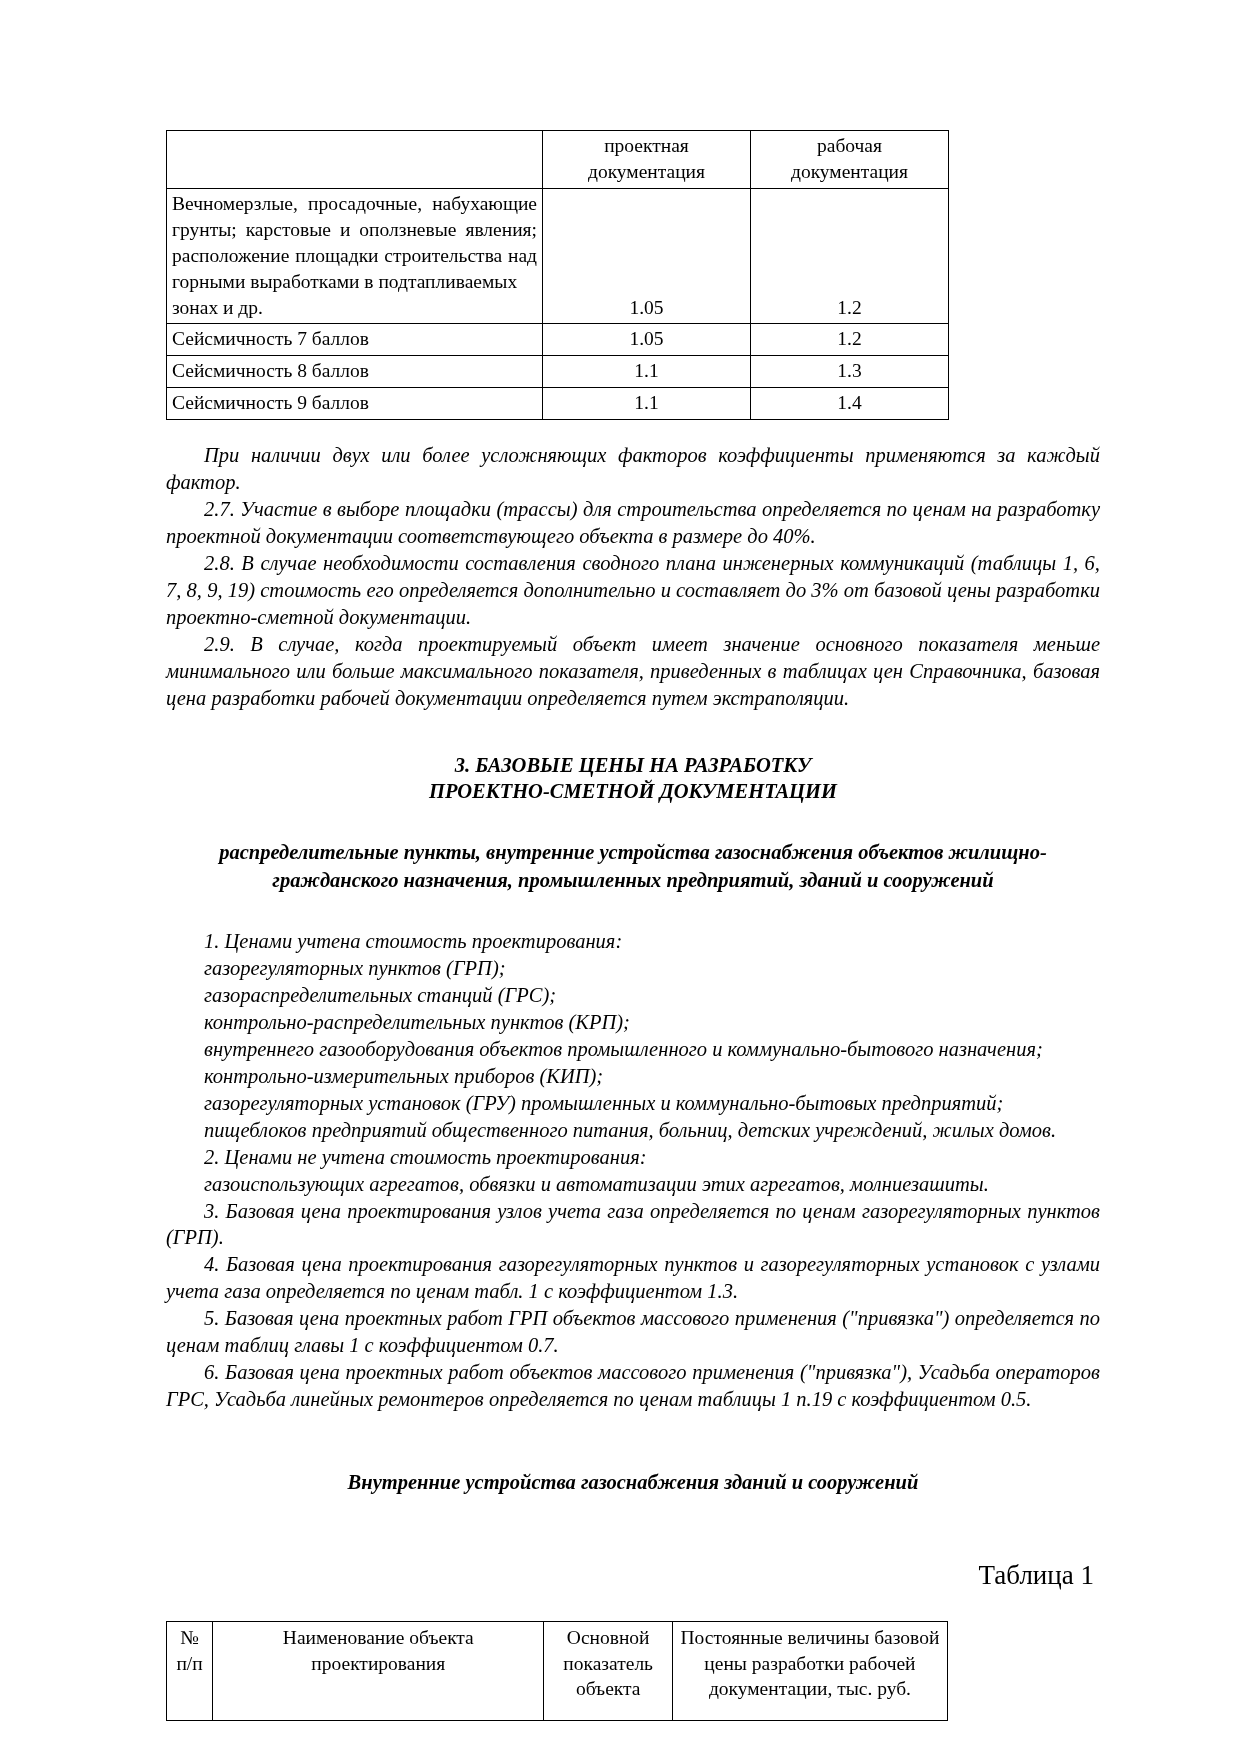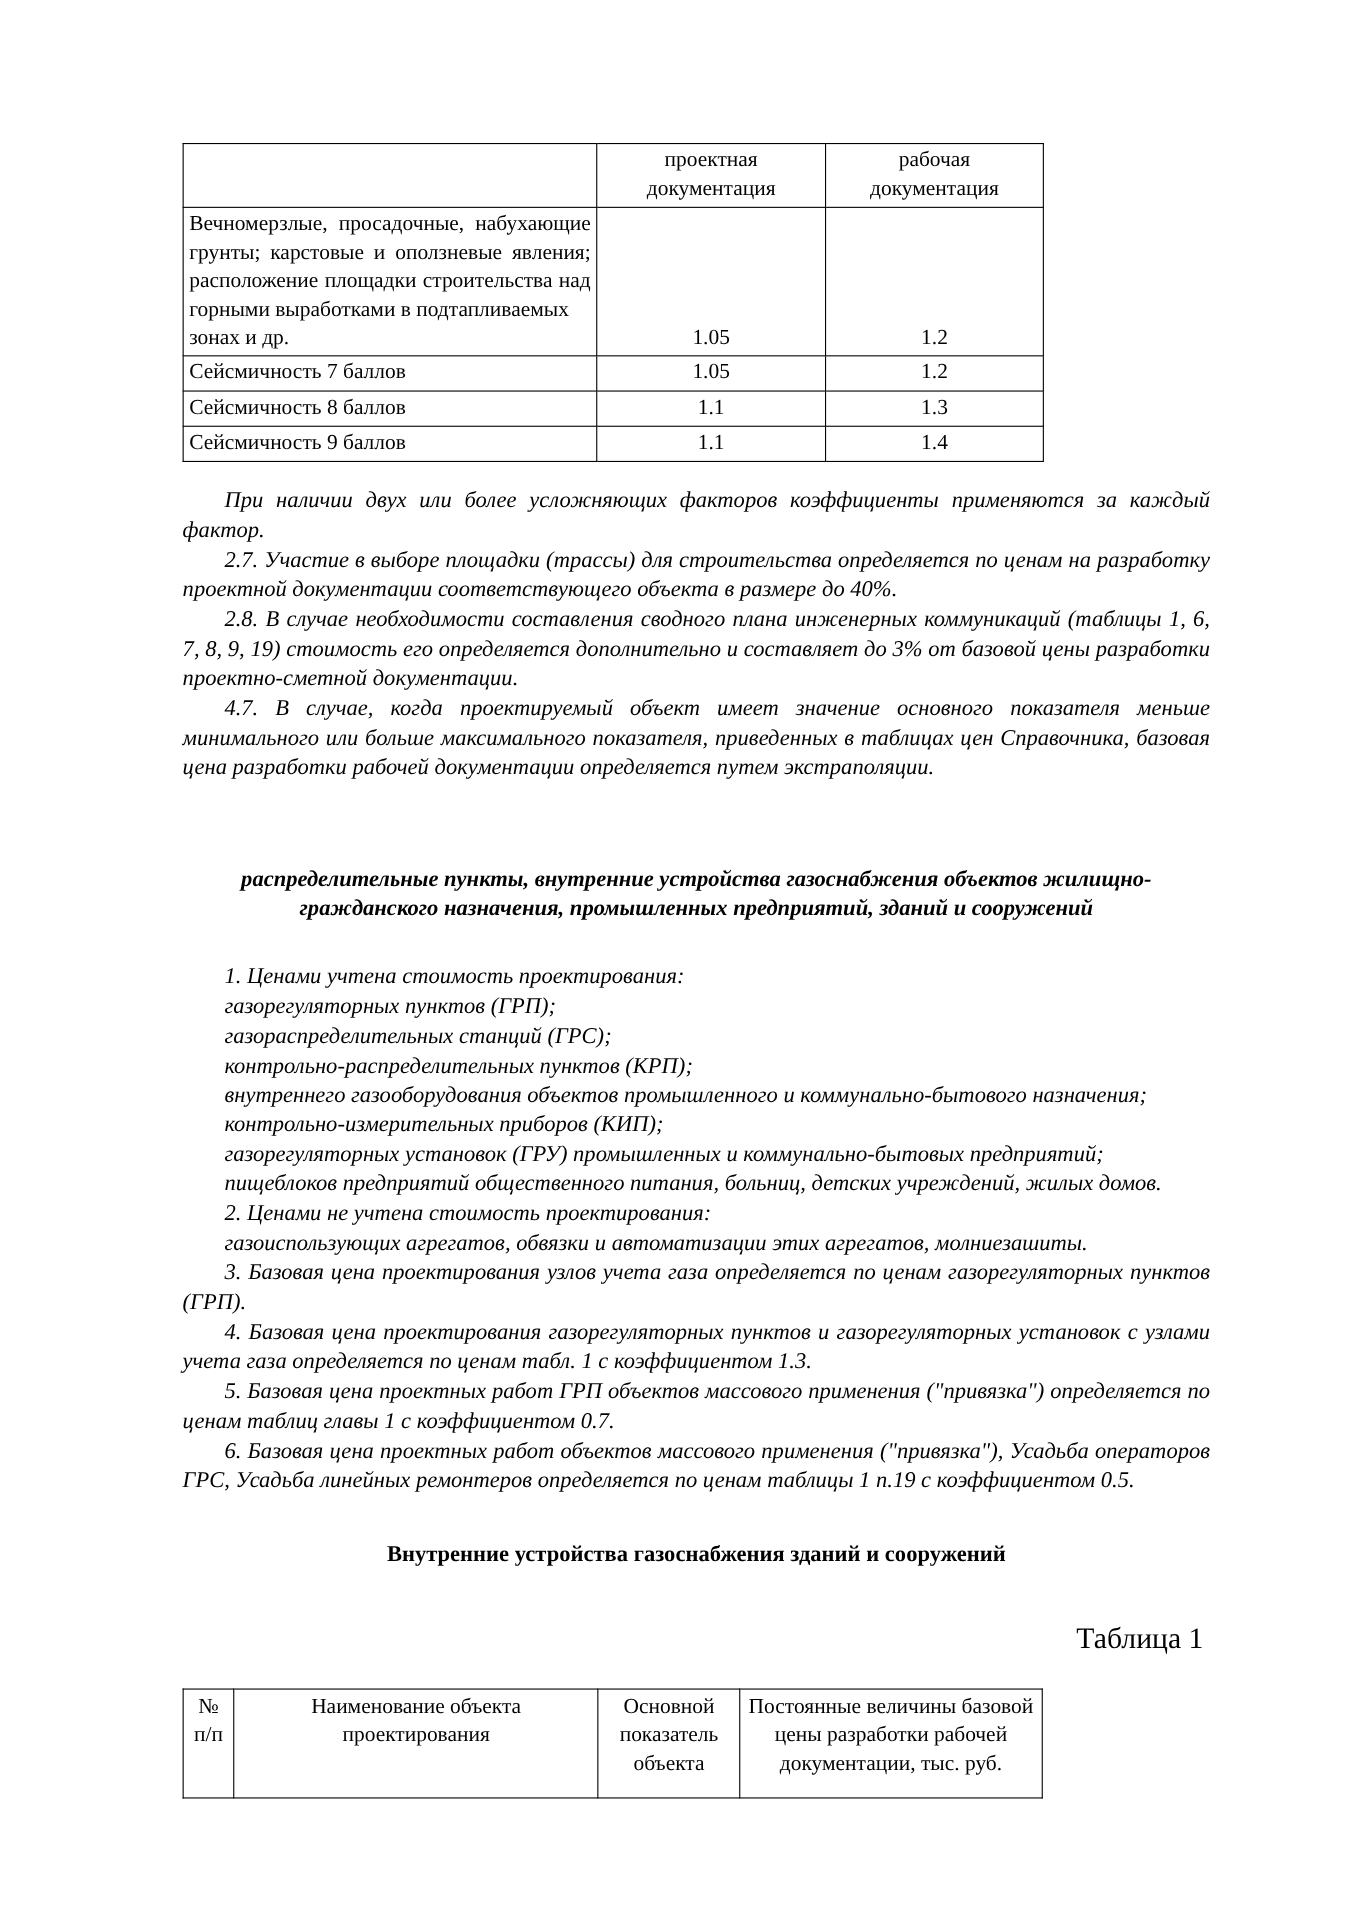--- a/index.html
+++ b/index.html
@@ -94,23 +94,24 @@
   }
   h3.chapter-title {
     margin: 0;
     font-size: 20.5px;
     font-weight: bold;
     font-style: italic;
     text-align: center;
     line-height: 1.34;
   }
   h4.subsection-title {
-    margin: 0;
+    margin: 16px;
     font-size: 20.5px;
     font-weight: bold;
+    font-style: italic;
     text-align: center;
     line-height: 1.3;
   }
   .table-caption {
     font-size: 27px;
     text-align: right;
     padding-right: 6px;
   }
 
   
@@ -189,24 +190,28 @@
           <td class="cell-center-mid">1.4</td>
         </tr>
       </tbody>
     </table>
 
     <div class="spacer-22"></div>
 
     <p class="para">При наличии двух или более усложняющих факторов коэффициенты применяются за каждый фактор.</p>
     <p class="para">2.7. Участие в выборе площадки (трассы) для строительства определяется по ценам на разработку проектной документации соответствующего объекта в размере до 40%.</p>
     <p class="para">2.8. В случае необходимости составления сводного плана инженерных коммуникаций (таблицы 1, 6, 7, 8, 9, 19) стоимость его определяется дополнительно и составляет до 3% от базовой цены разработки проектно-сметной документации.</p>
-    <p class="para">4.7. В случае, когда проектируемый объект имеет значение основного показателя меньше минимального или больше максимального показателя, приведенных в таблицах цен Справочника, базовая цена разработки рабочей документации определяется путем экстраполяции.</p>
+    <p class="para">2.9. В случае, когда проектируемый объект имеет значение основного показателя меньше минимального или больше максимального показателя, приведенных в таблицах цен Справочника, базовая цена разработки рабочей документации определяется путем экстраполяции.</p>
 
     <div class="spacer-40"></div>
 
+    <h2 class="section-title">
+      <span style="display:block">3. БАЗОВЫЕ ЦЕНЫ НА РАЗРАБОТКУ</span>
+      <span style="display:block">ПРОЕКТНО-СМЕТНОЙ ДОКУМЕНТАЦИИ</span>
+    </h2>
 
     <div class="spacer-34"></div>
 
     <h3 class="chapter-title">
       <span style="display:block">распределительные пункты, внутренние устройства газоснабжения объектов жилищно-</span>
       <span style="display:block">гражданского назначения, промышленных предприятий, зданий и сооружений</span>
     </h3>
 
     <div class="spacer-34"></div>
 

